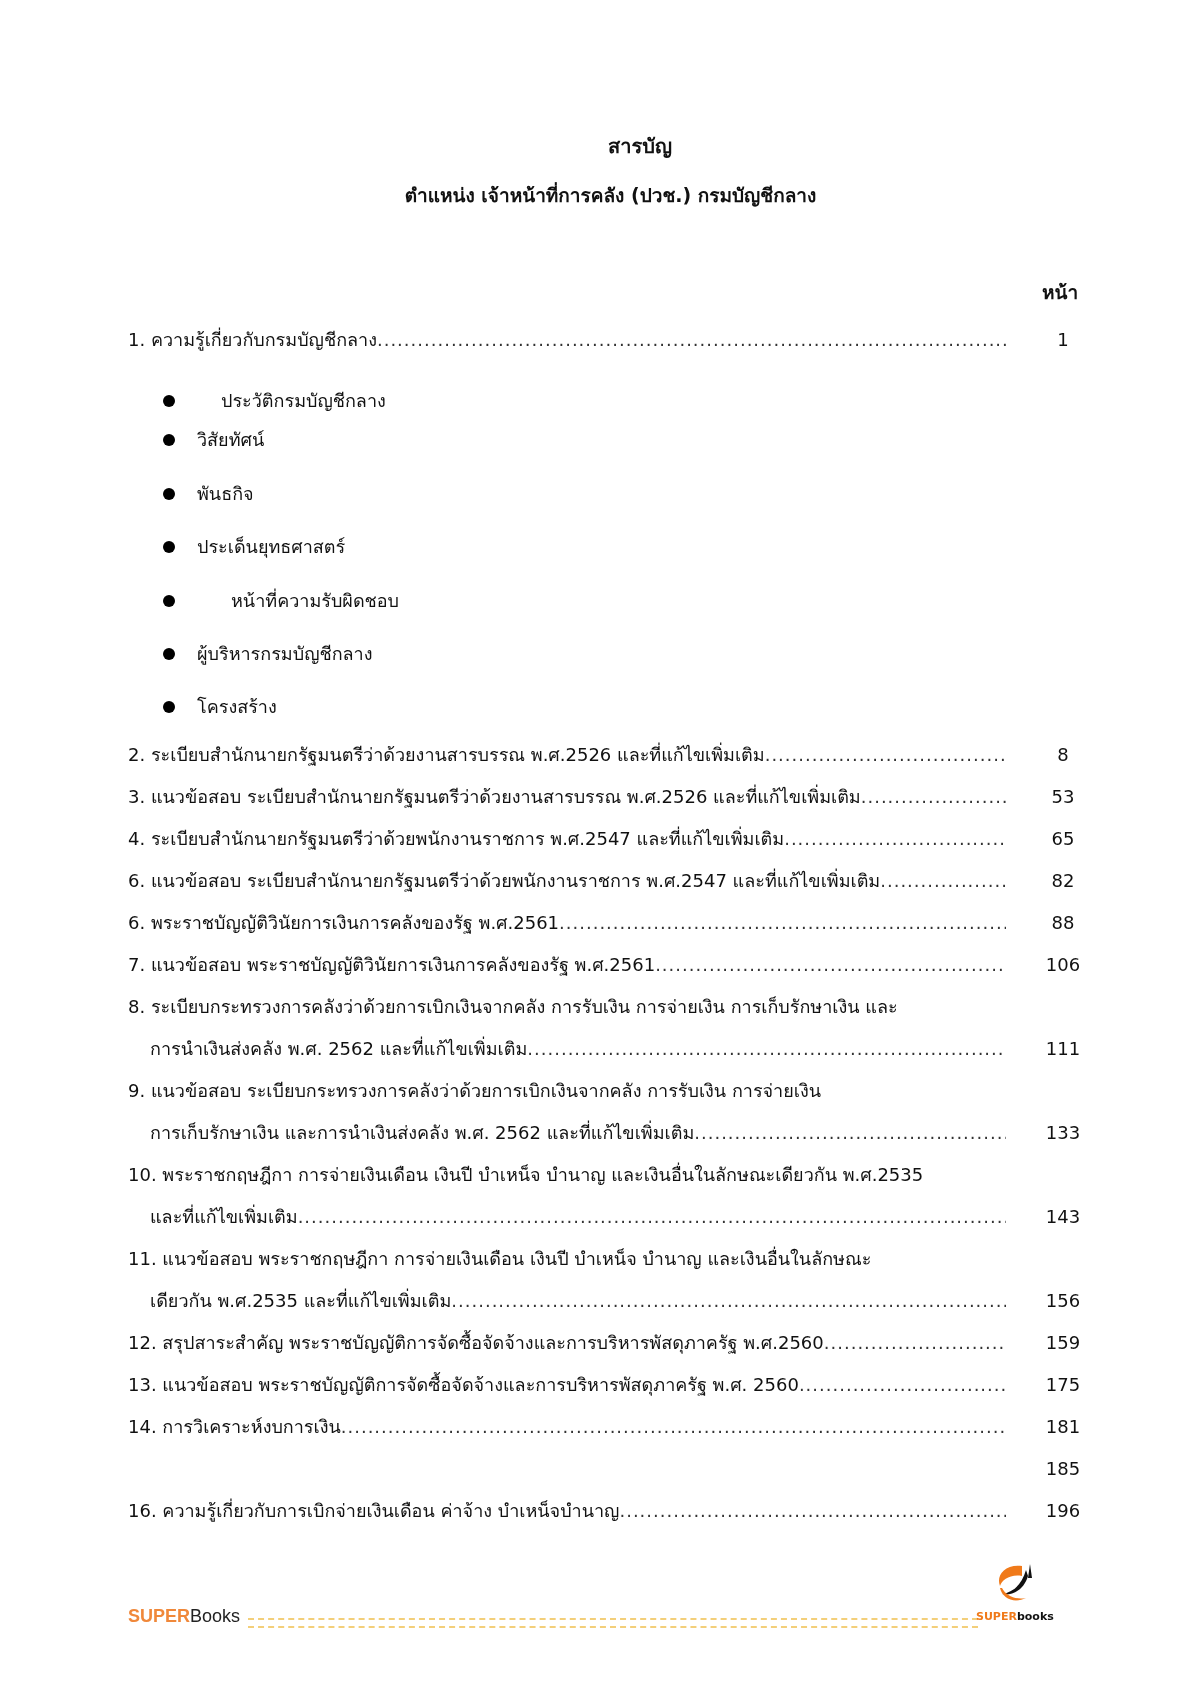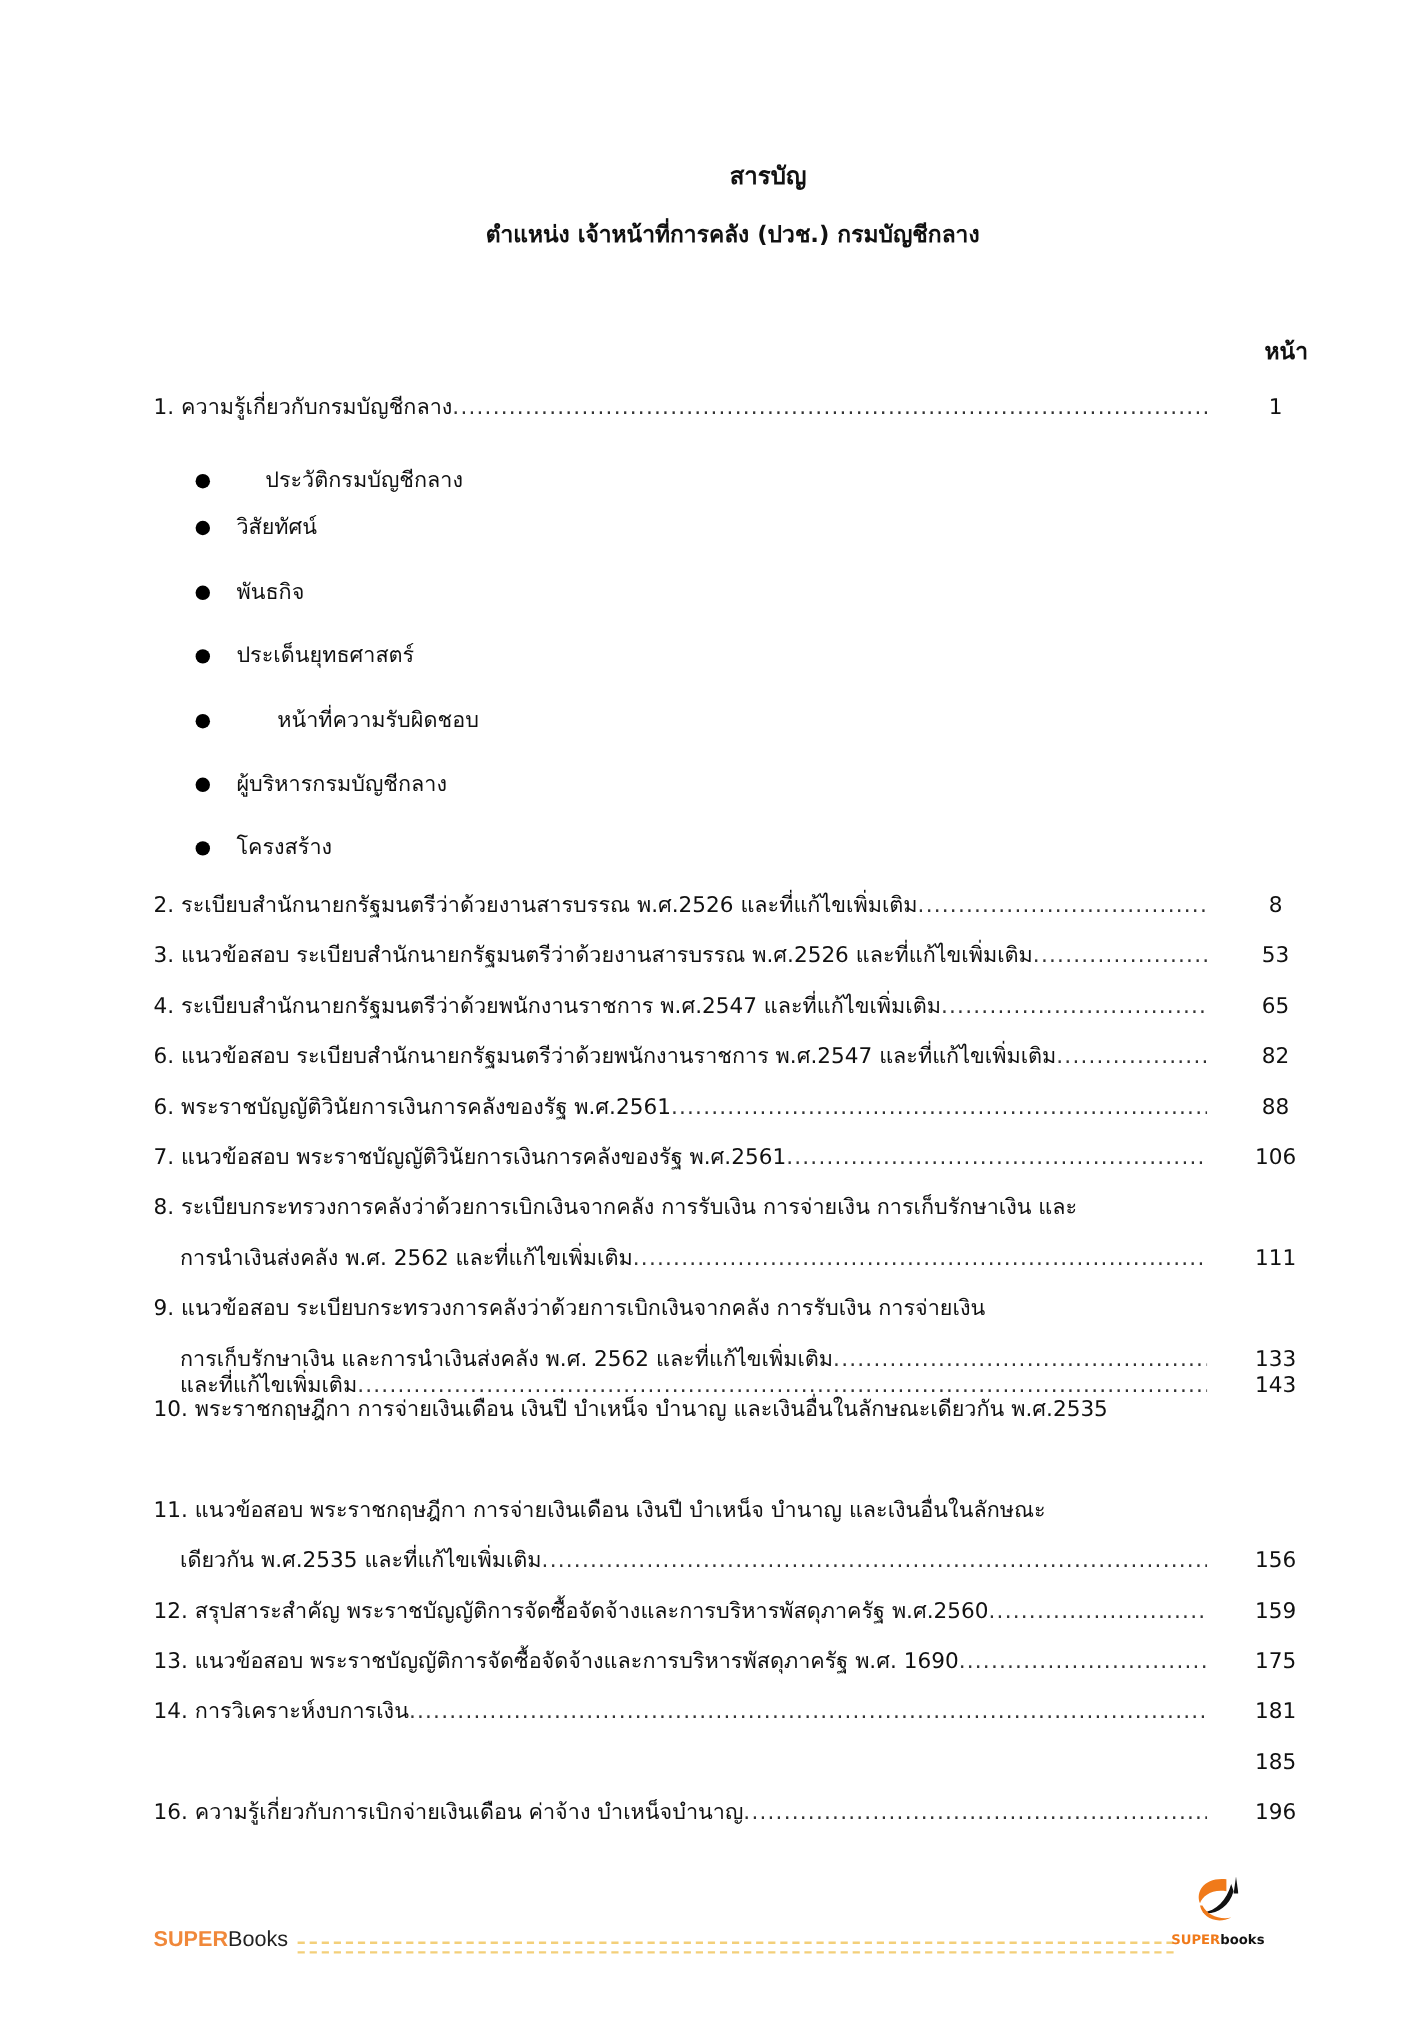--- a/index.html
+++ b/index.html
@@ -12,21 +12,21 @@
     position: absolute; left: 0; width: 1280px; top: 130px;
     text-align: center; font-weight: bold; font-size: 20px;
   }
   .title.main { left: 0; width: 1280px; }
   .subtitle {
     position: absolute; left: 0; width: 1221px; top: 180px;
     text-align: center; font-weight: bold; font-size: 19px;
   }
   .page-col-header {
     position: absolute; left: 1030px; width: 60px; top: 277px;
-    text-align: right; font-weight: bold; font-size: 19px;
+    text-align: center; font-weight: bold; font-size: 19px;
   }
   .toc-row {
     position: absolute; left: 128px; width: 1000px; height: 30px;
     font-size: 18px; line-height: 30px; white-space: nowrap;
   }
   .toc-row .label-wrap {
     position: absolute; left: 0; width: 878px; display: flex; overflow: hidden;
   }
   .toc-row .label-wrap.indent { left: 22px; width: 856px; }
   .toc-row .label { flex: none; }
@@ -184,21 +184,21 @@
       <span class="leader"></span>
     </div>
   <span class="page">133</span>
 </div>
 
 <div class="toc-row" style="top:1160px;">
   <div class="label-wrap" style="width:900px;">
       <span class="label">10. พระราชกฤษฎีกา การจ่ายเงินเดือน เงินปี บำเหน็จ บำนาญ และเงินอื่นในลักษณะเดียวกัน พ.ศ.2535</span>
     </div>
 </div>
-<div class="toc-row" style="top:1140px;">
+<div class="toc-row" style="top:1202px;">
   <div class="label-wrap indent">
       <span class="label">และที่แก้ไขเพิ่มเติม</span>
       <span class="leader"></span>
     </div>
   <span class="page">143</span>
 </div>
 
 <div class="toc-row" style="top:1244px;">
   <div class="label-wrap" style="width:900px;">
       <span class="label">11. แนวข้อสอบ พระราชกฤษฎีกา การจ่ายเงินเดือน เงินปี บำเหน็จ บำนาญ และเงินอื่นในลักษณะ</span>
@@ -214,21 +214,21 @@
 
 <div class="toc-row" style="top:1328px;">
   <div class="label-wrap">
       <span class="label">12. สรุปสาระสำคัญ พระราชบัญญัติการจัดซื้อจัดจ้างและการบริหารพัสดุภาครัฐ พ.ศ.2560</span>
       <span class="leader"></span>
     </div>
   <span class="page">159</span>
 </div>
 <div class="toc-row" style="top:1370px;">
   <div class="label-wrap">
-      <span class="label">13. แนวข้อสอบ พระราชบัญญัติการจัดซื้อจัดจ้างและการบริหารพัสดุภาครัฐ พ.ศ. 1690</span>
+      <span class="label">13. แนวข้อสอบ พระราชบัญญัติการจัดซื้อจัดจ้างและการบริหารพัสดุภาครัฐ พ.ศ. 2560</span>
       <span class="leader"></span>
     </div>
   <span class="page">175</span>
 </div>
 <div class="toc-row" style="top:1412px;">
   <div class="label-wrap">
       <span class="label">14. การวิเคราะห์งบการเงิน</span>
       <span class="leader"></span>
     </div>
   <span class="page">181</span>

